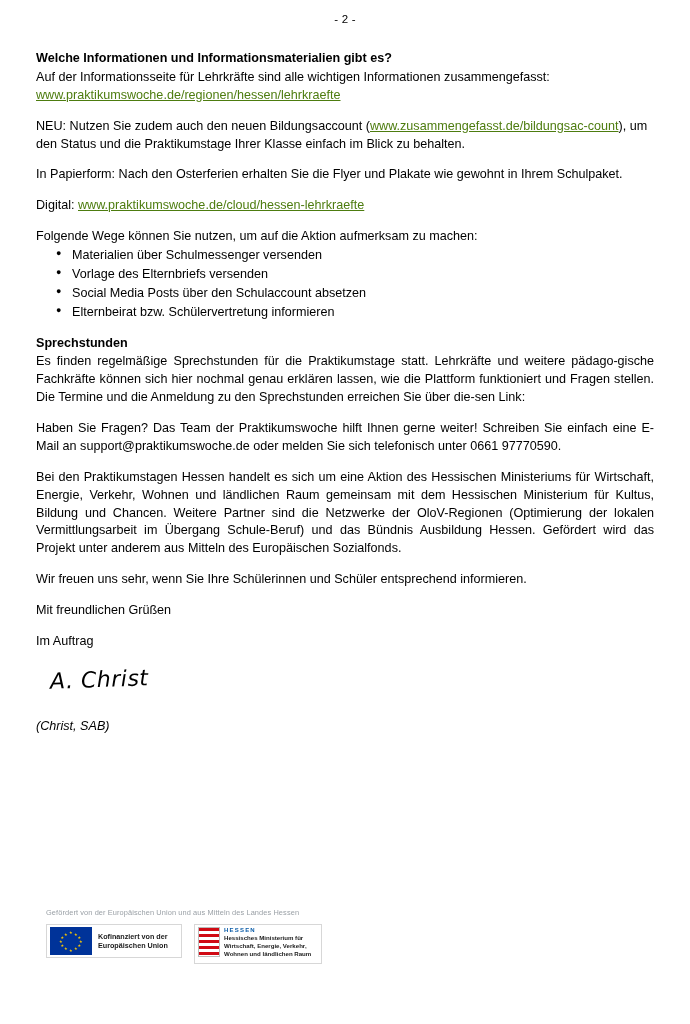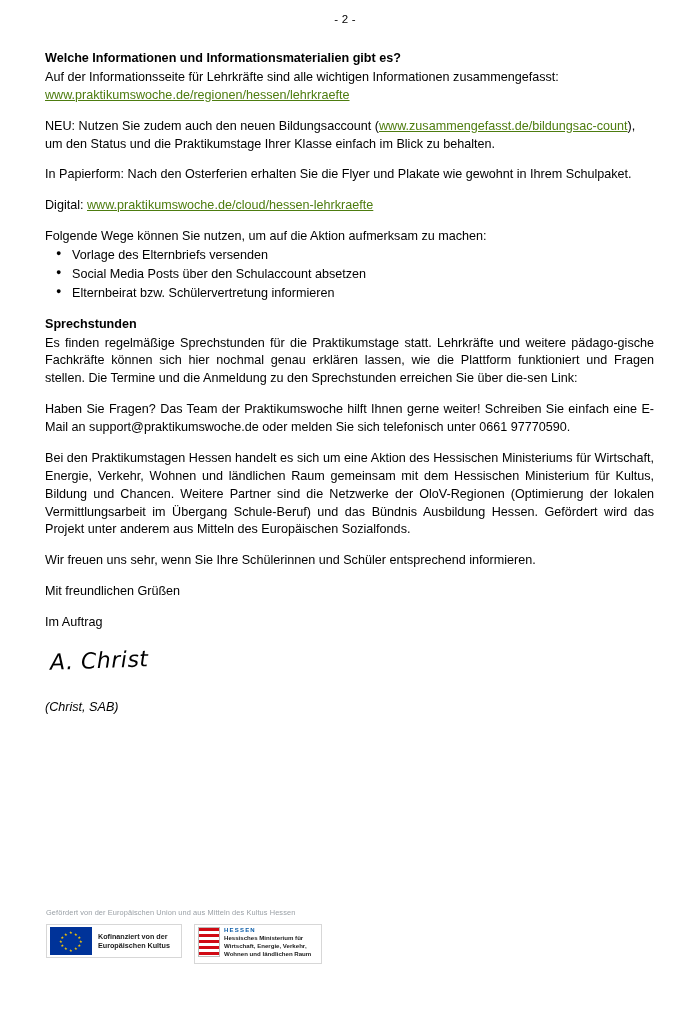--- a/index.html
+++ b/index.html
@@ -28,21 +28,21 @@
     padding-top: 13px;
     letter-spacing: 0.2px;
   }
   .content {
     padding: 0 36px 0 36px;
     margin-top: 25px;
     font-size: 12.6px;
     line-height: 1.42;
   }
   p {
-    margin: 0 0 0 9px;
+    margin: 0 0 0 0;
   }
   .block {
     margin-bottom: 13px;
   }
   .bold {
     font-weight: normal;
   }
   a, .link {
     color: #4d7c0f;
     text-decoration: underline;
@@ -221,20 +221,21 @@
       <p><span class="bold">In Papierform:</span><span> Nach den Osterferien erhalten Sie die Flyer und Plakate wie gewohnt in Ihrem Schulpaket.</span></p>
     </div>
 
     <div class="block">
       <p><span class="bold">Digital:</span>&nbsp;<a class="link" href="#">www.praktikumswoche.de/cloud/hessen-lehrkraefte</a></p>
     </div>
 
     <div class="block">
       <p>Folgende Wege können Sie nutzen, um auf die Aktion aufmerksam zu machen:</p>
       <ul class="bullets">
+        <li>Materialien über Schulmessenger versenden</li>
         <li>Vorlage des Elternbriefs versenden</li>
         <li>Social Media Posts über den Schulaccount absetzen</li>
         <li>Elternbeirat bzw. Schülervertretung informieren</li>
       </ul>
     </div>
 
     <div class="block">
       <p class="heading">Sprechstunden</p>
       <p class="justify">Es finden regelmäßige Sprechstunden für die Praktikumstage statt. Lehrkräfte und weitere pädago-gische Fachkräfte können sich hier nochmal genau erklären lassen, wie die Plattform funktioniert und Fragen stellen. Die Termine und die Anmeldung zu den Sprechstunden erreichen Sie über die-sen Link:</p>
     </div>
@@ -261,41 +262,41 @@
 
     <div class="sig-wrap">
       <span class="sig-name">A. Christ</span>
     </div>
 
     <p class="closing-line">(Christ, SAB)</p>
 
   </div>
 
   <div class="footer">
-    <div class="footer-note">Gefördert von der Europäischen Union und aus Mitteln des Kultus Hessen</div>
+    <div class="footer-note">Gefördert von der Europäischen Union und aus Mitteln des Landes Hessen</div>
     <div class="logos">
 
       <div class="eu-logo">
         <div class="eu-flag">
           <div class="eu-stars">
             <span class="eu-star" style="left:8px;  top:0px;">★</span>
             <span class="eu-star" style="left:13px; top:1.5px;">★</span>
             <span class="eu-star" style="left:16.5px;top:5px;">★</span>
             <span class="eu-star" style="left:18px; top:9px;">★</span>
             <span class="eu-star" style="left:16.5px;top:13px;">★</span>
             <span class="eu-star" style="left:13px; top:16px;">★</span>
             <span class="eu-star" style="left:8px;  top:17.5px;">★</span>
             <span class="eu-star" style="left:3px;  top:16px;">★</span>
             <span class="eu-star" style="left:-0.5px;top:13px;">★</span>
             <span class="eu-star" style="left:-2px; top:9px;">★</span>
             <span class="eu-star" style="left:-0.5px;top:5px;">★</span>
             <span class="eu-star" style="left:3px;  top:1.5px;">★</span>
           </div>
         </div>
-        <div class="eu-text">Kofinanziert von der Europäischen Kultus</div>
+        <div class="eu-text">Kofinanziert von der Europäischen Union</div>
       </div>
 
       <div class="hessen-logo">
         <div class="hessen-crest">
           <div class="crest-stripes"></div>
         </div>
         <div class="hessen-text">
           <div class="hessen-label">HESSEN</div>
           <div class="hessen-ministry">Hessisches Ministerium für Wirtschaft, Energie, Verkehr, Wohnen und ländlichen Raum</div>
         </div>

